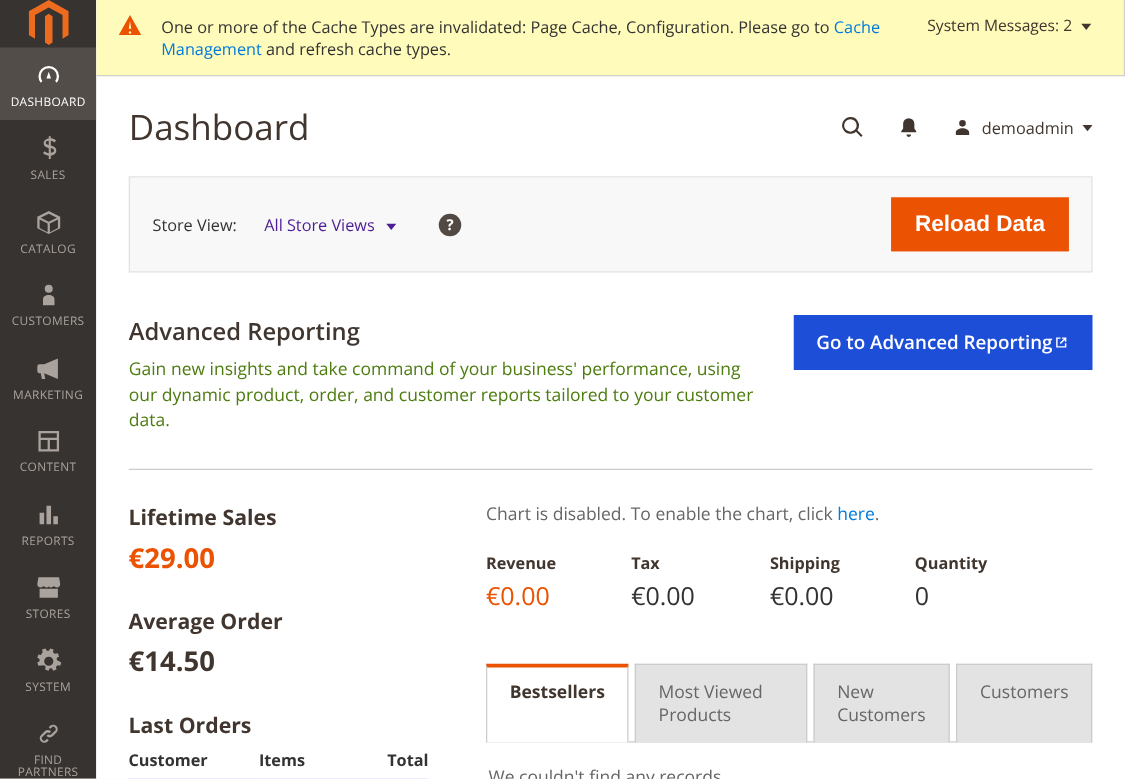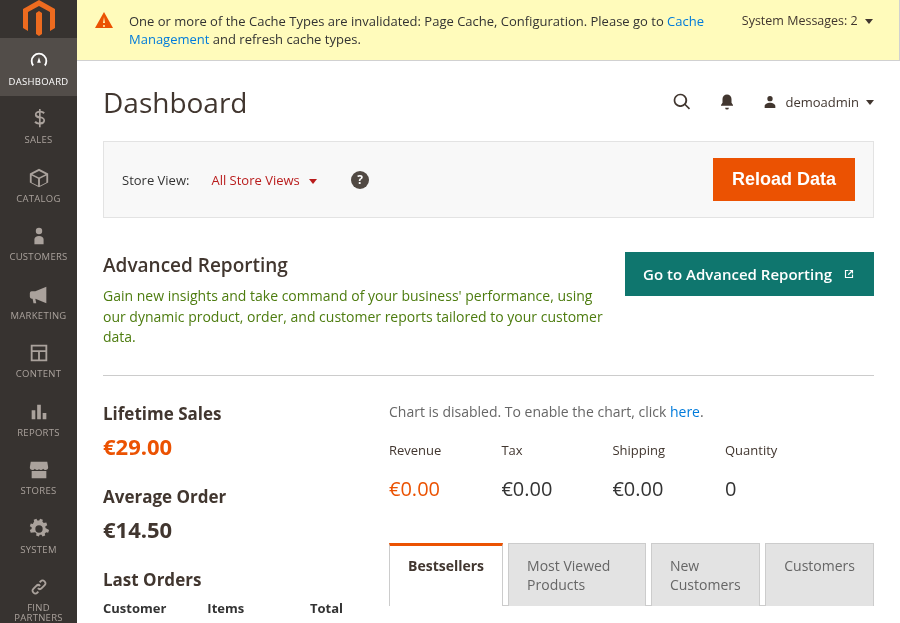--- a/index.html
+++ b/index.html
@@ -20,46 +20,46 @@
 .sys-msg a { color:#007bdb; text-decoration:none; }
 .sys-msg .count { font-size:12.5px; margin-left:20px; white-space:nowrap; cursor:pointer; color:#41362f; }
 .sys-msg .count .caret { margin-left:4px; }
 .pg-head { display:flex; align-items:center; padding:22px 26px 8px 26px; }
 .pg-title { font-size:28px; color:#41362f; font-weight:400; flex:1; }
 .hd-actions { display:flex; align-items:center; gap:26px; color:#41362f; }
 .hd-actions .icon-btn { cursor:pointer; }
 .hd-user { display:flex; align-items:center; gap:7px; cursor:pointer; font-size:13px;text-align:center; }
 .toolbar { background:#f8f8f8; border:1px solid #e3e3e3; margin:12px 26px 0; padding:16px 18px; display:flex; align-items:center; }
 .toolbar .lbl { font-weight:400; font-size:13px; margin-right:22px; }
-.toolbar .sv-val { font-size:13px; color:#b91c1c; cursor:pointer; }
+.toolbar .sv-val { font-size:13px; color:#4c1d95; cursor:pointer; }
 .toolbar .sv-val .caret { margin-left:6px; }
 .toolbar .help { margin-left:34px; width:18px; height:18px; border-radius:50%; background:#514943; color:#fff; display:flex; align-items:center; justify-content:center; font-weight:700; font-size:12px; cursor:pointer; }
 .toolbar .spacer { flex:1; }
 .btn-primary { background:#eb5202; color:#fff; border:1px solid #eb5202; padding:10px 18px; font-size:18px; font-weight:600; cursor:pointer; }
 .content { padding:26px 26px; display:flex; gap:46px; overflow:auto; }
 .col-l { width:240px; flex-shrink:0; }
 .col-r { flex:1; }
 .adv-block { margin:34px 26px 0; display:flex; gap:20px; align-items:flex-start; }
 .adv-txt { flex:1; }
 .adv-title { font-size:19px; font-weight:600; color:#41362f; margin-bottom:8px; }
 .adv-desc { font-size:14px; color:#4d7c0f; line-height:1.45; }
-.btn-adv { background:#0f766e; color:#fff; padding:12px 18px; font-size:15px; font-weight:600; display:flex; align-items:center; gap:10px; cursor:pointer; white-space:nowrap; }
+.btn-adv { background:#1d4ed8; color:#fff; padding:12px 18px; font-size:15px; font-weight:600; display:flex; align-items:center; cursor:pointer; white-space:nowrap; }
 .divider { border-top:1px solid #ccc; margin:28px 26px 0; }
 .sec-title { font-size:17px; font-weight:700; color:#41362f; margin-bottom:6px; }
 .big-val { font-size:22px; font-weight:700; color:#eb5202; margin-bottom:24px; }
 .big-val.black { color:#41362f; }
 .orders-head { display:flex; border-bottom:1px solid #c4b5fd; padding-bottom:6px; margin-top:8px; font-weight:700; font-size:13px;gap:41px; }
 .orders-head .c1 { flex:1; }
 .orders-head .c2 { width:56px; text-align:left; }
 .orders-head .c3 { width:54px; text-align:right; }
 .orders-row { display:flex; padding:10px 0; border-bottom:1px solid #e5e5e5; font-size:13px; }
 .chart-note { font-size:14px; color:#666; margin-bottom:20px; }
 .chart-note a { color:#007bdb; text-decoration:none; }
 .stats { display:flex; gap:60px; margin-bottom:40px; }
-.stat .sl { font-size:13px; font-weight:400; color:#41362f; margin-bottom:16px; }
+.stat .sl { font-size:13px; font-weight:700; color:#41362f; margin-bottom:4px; }
 .stat .sv-big { font-size:20px; font-weight:400; }
 .stat .sv-big.orange { color:#eb5202; }
 .tabs { display:flex; gap:5px; border-bottom:1px solid #ccc; }
 .tab { background:#e3e3e3; border:1px solid #ccc; border-bottom:none; padding:12px 18px; font-size:14px; color:#666; cursor:pointer; position:relative; top:1px; }
 .tab.active { background:#fff; color:#41362f; font-weight:700; border-top:3px solid #eb5202; padding-top:10px; }
 .tab-body { padding:18px 2px; font-size:14px; color:#666; }
 .caret { display:inline-block; width:0; height:0; border-left:4px solid transparent; border-right:4px solid transparent; border-top:5px solid currentColor; vertical-align:middle; }
 </style>
 </head>
 <body>

